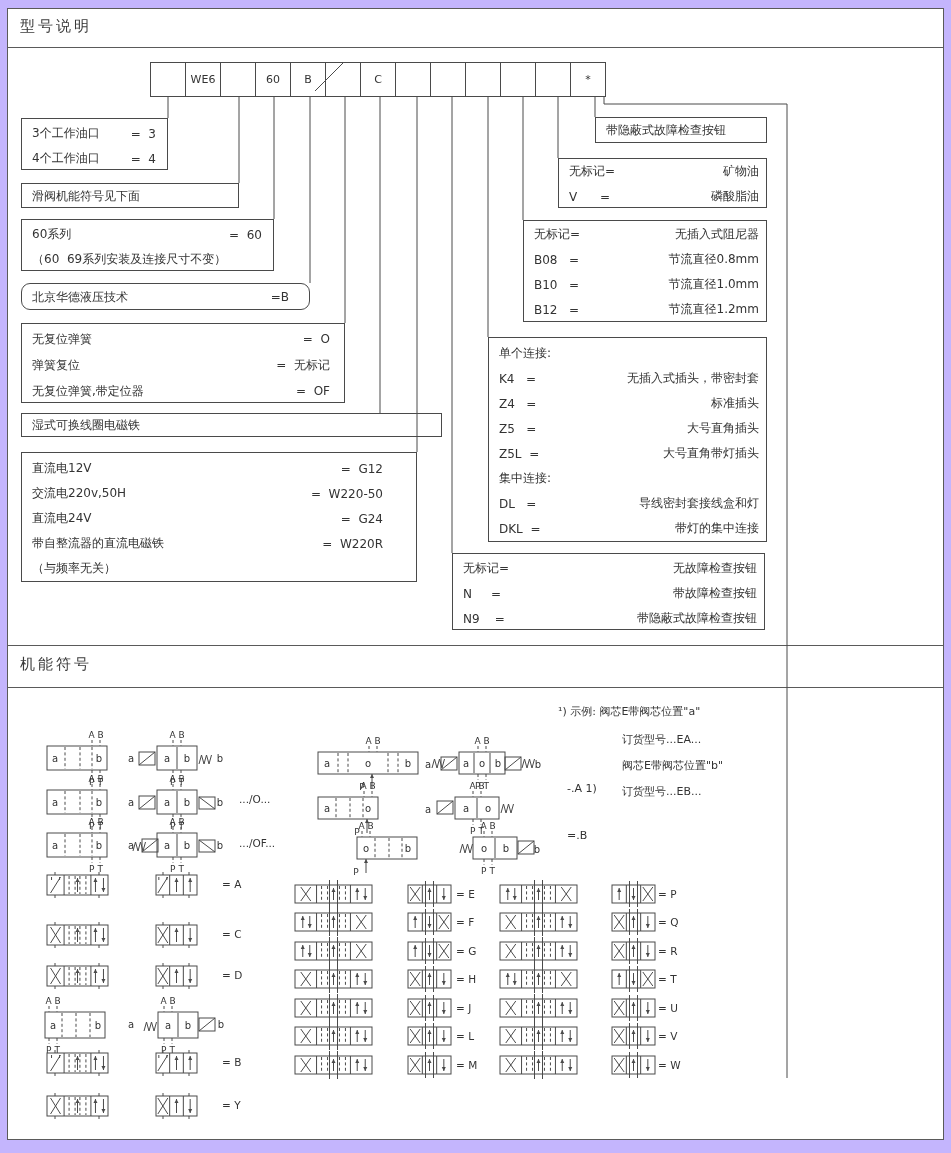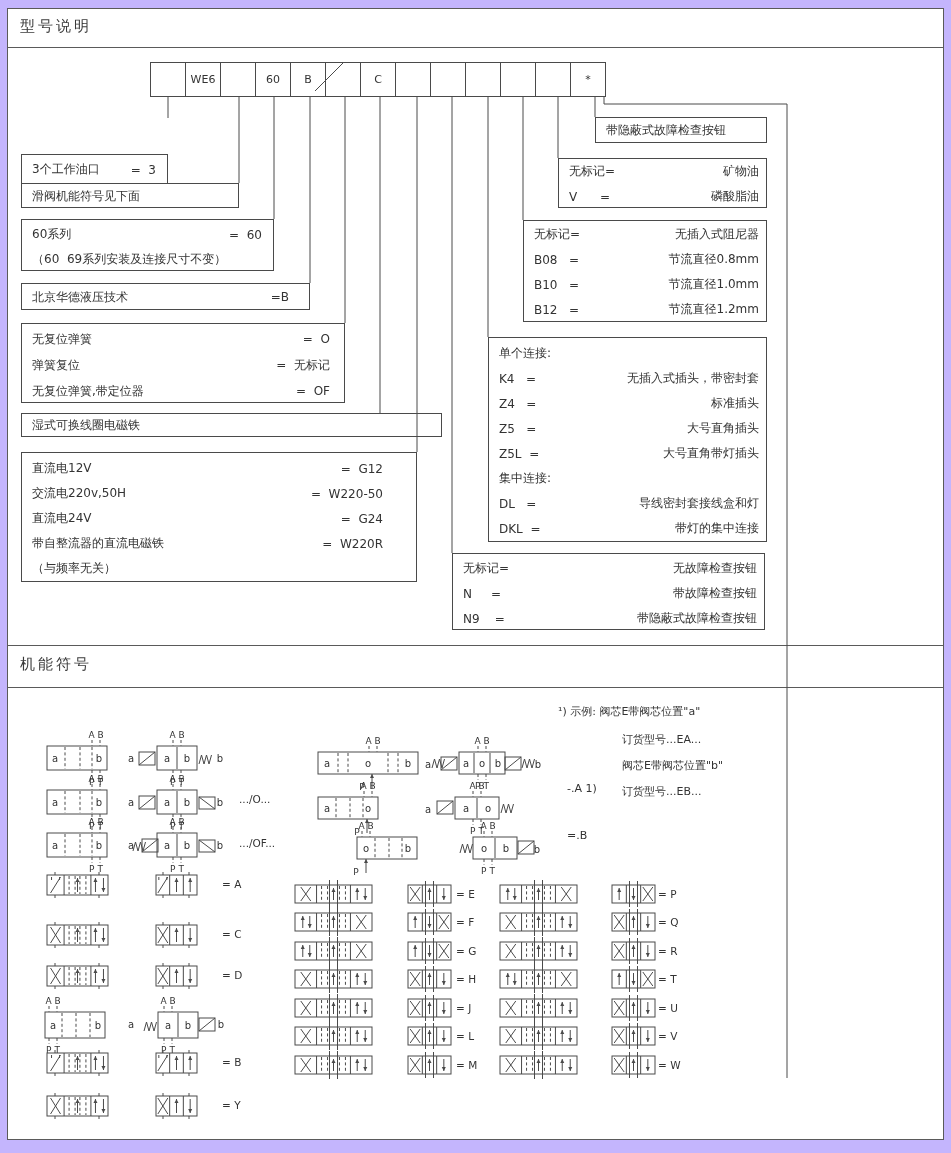--- a/index.html
+++ b/index.html
@@ -49,21 +49,21 @@
       <div class="code-cell">C</div>
       <div class="code-cell"></div>
       <div class="code-cell"></div>
       <div class="code-cell"></div>
       <div class="code-cell"></div>
       <div class="code-cell"></div>
       <div class="code-cell">*</div>
     </div>
 
   <div id="boxLayer">
-      <div class="spec-box" style="left: 21px; top: 118px; width: 147px; height: 52px; padding-top: 2px; margin-top: 36px;">
+      <div class="spec-box" style="left: 21px; top: 118px; width: 147px; height: 52px; padding-top: 2px;">
         <div class="spec-row" style="height: 25px;">
           <span class="lbl">3个工作油口</span>
           <span class="val" style="padding-right: 11px;">=  3</span>
         </div>
         <div class="spec-row" style="height: 25px;">
           <span class="lbl">4个工作油口</span>
           <span class="val" style="padding-right: 11px;">=  4</span>
         </div>
       </div>
       <div class="spec-box" style="left: 21px; top: 183px; width: 218px; height: 25px; padding-top: 0px;">
@@ -75,21 +75,21 @@
       <div class="spec-box" style="left: 21px; top: 219px; width: 253px; height: 52px; padding-top: 2px;">
         <div class="spec-row" style="height: 25px;">
           <span class="lbl">60系列</span>
           <span class="val" style="padding-right: 11px;">=  60</span>
         </div>
         <div class="spec-row" style="height: 25px;">
           <span class="lbl">（60  69系列安装及连接尺寸不变）</span>
           <span class="val" style="padding-right: 11px;"></span>
         </div>
       </div>
-      <div class="spec-box" style="left: 21px; top: 283px; width: 289px; height: 27px; padding-top: 0px;">
+      <div class="spec-box" style="left: 21px; top: 283px; width: 289px; height: 27px; padding-top: 0px; border-radius: 9px;">
         <div class="spec-row" style="height: 26px;">
           <span class="lbl">北京华德液压技术</span>
           <span class="val" style="padding-right: 20px;">=B</span>
         </div>
       </div>
       <div class="spec-box" style="left: 21px; top: 323px; width: 324px; height: 80px; padding-top: 2px;">
         <div class="spec-row" style="height: 26px;">
           <span class="lbl">无复位弹簧</span>
           <span class="val" style="padding-right: 14px;">=  O</span>
         </div>

